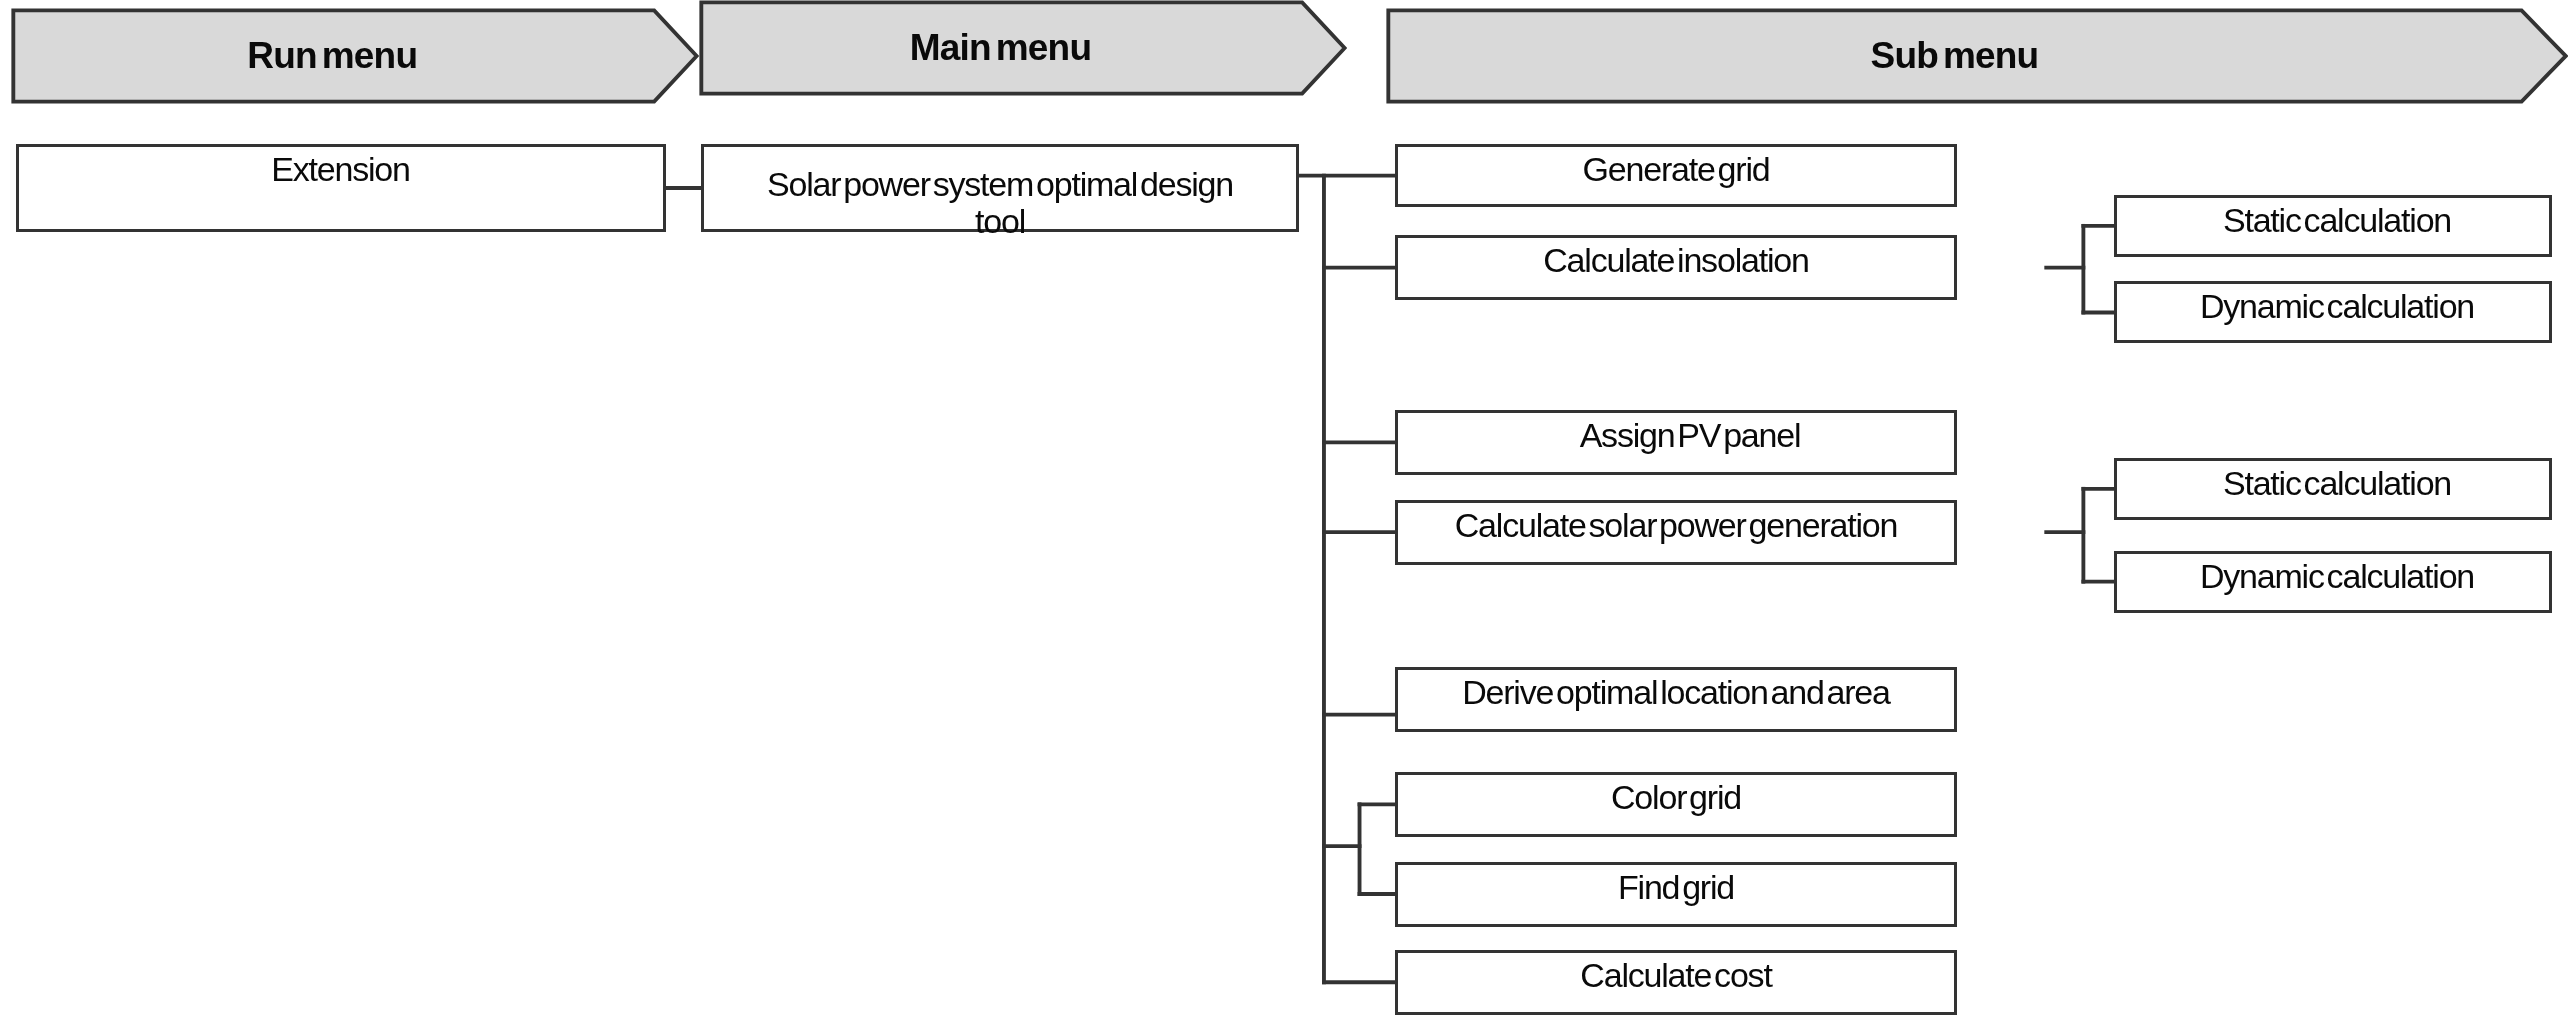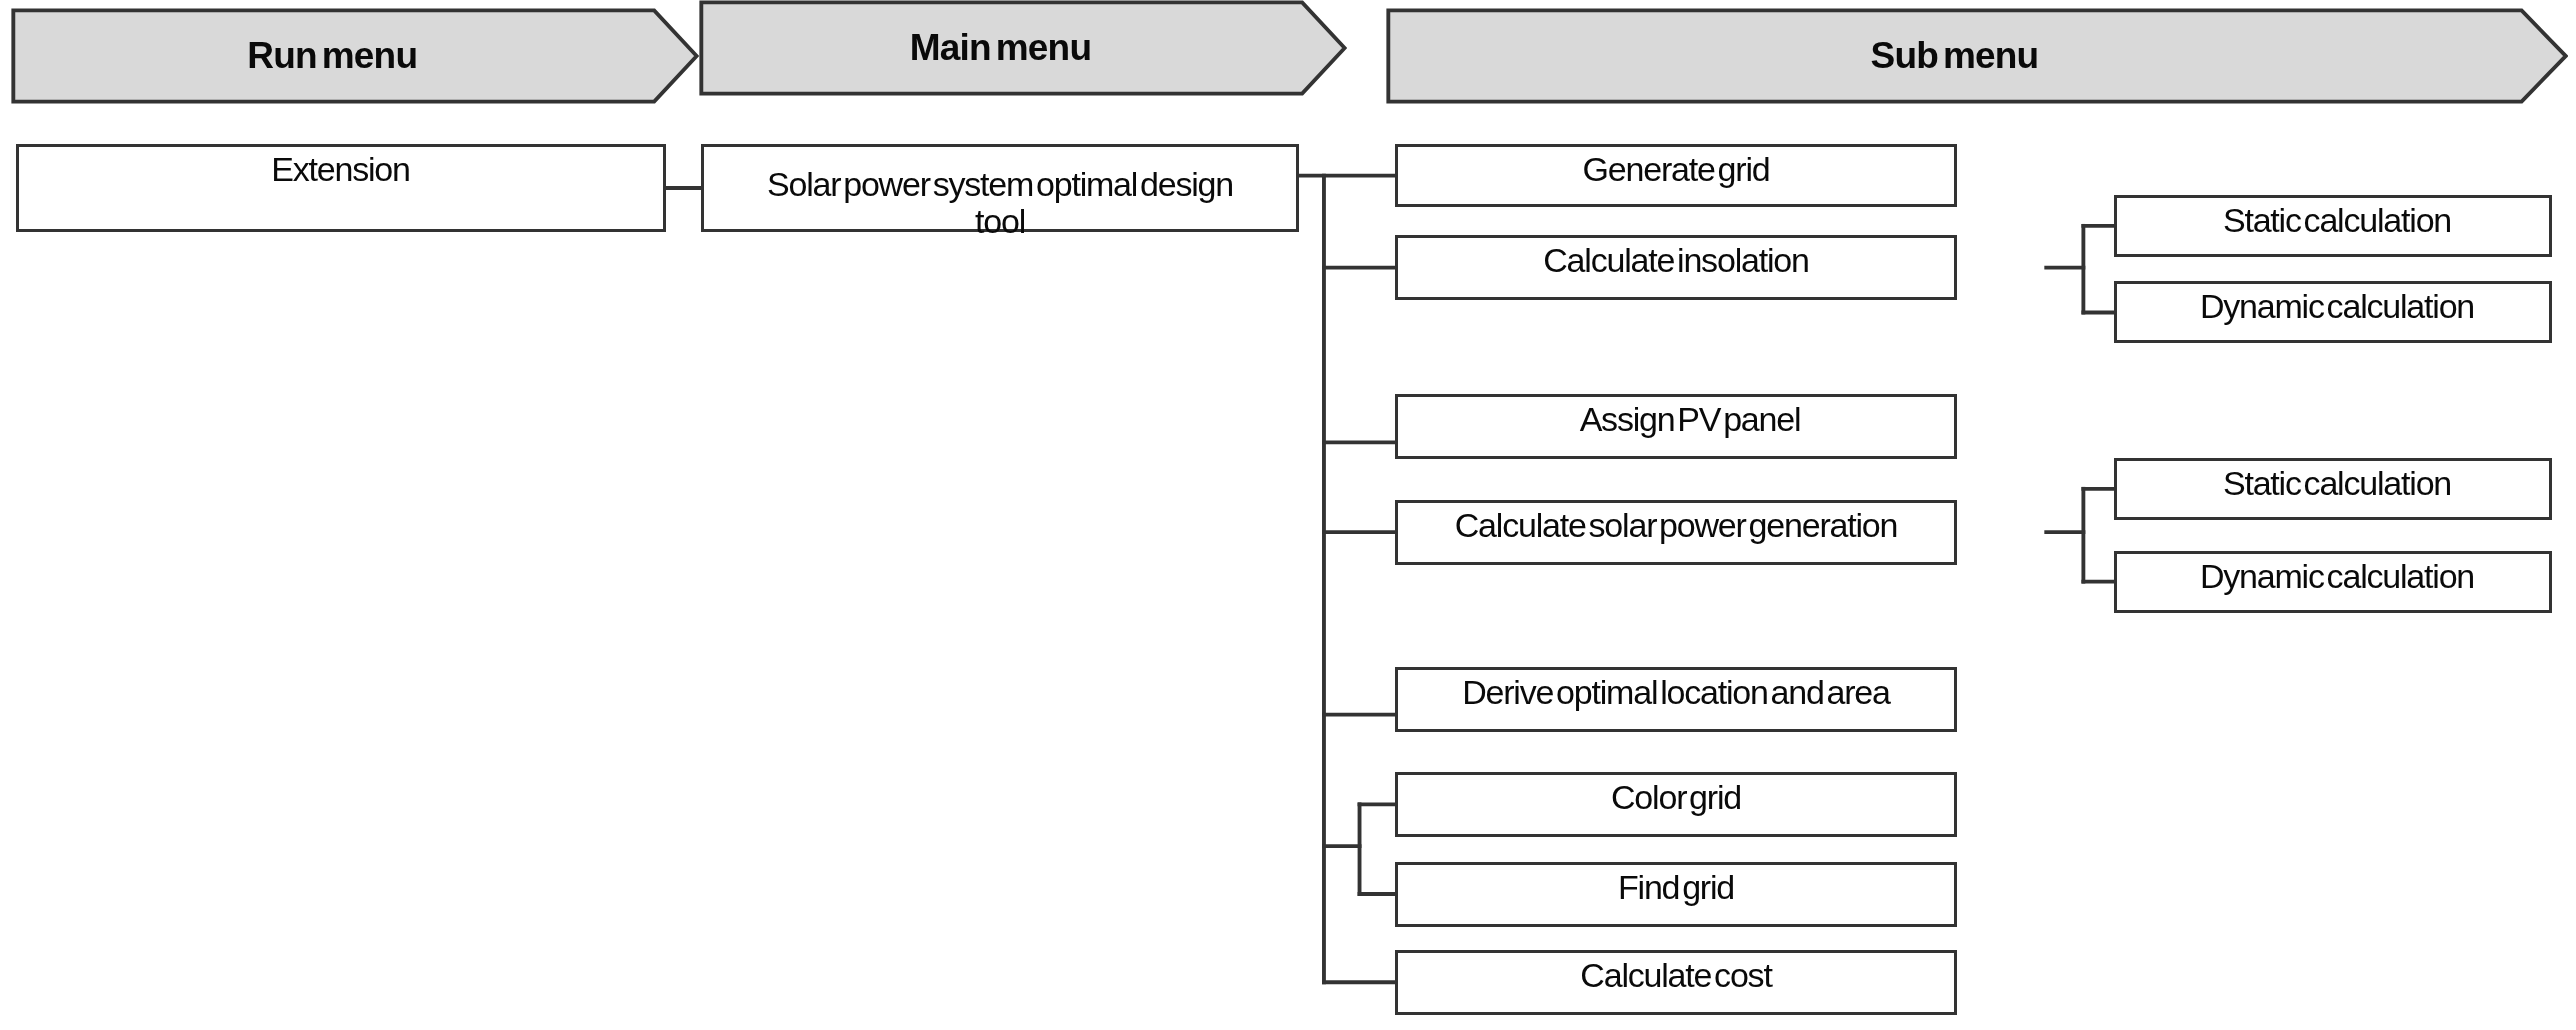--- a/index.html
+++ b/index.html
@@ -45,21 +45,21 @@
     text-align:center;
     font-size:34px;letter-spacing:-1.2px;word-spacing:-5.4px;line-height:1.08;
     padding-top:3.9px;
   }
   #box-extension {left:15.5px;  top:144px; width:650px; height:88px;}
   #box-main-tool {left:701px; top:144px; width:598px; height:88px;padding-top:19px;}
   #box-main-tool .blabel{max-width:495px;}
   .subcol{left:1395px;width:562px;height:65px;}
   #box-generate-grid       {top:144px;height:63px;}
   #box-calc-insolation     {top:235px;}
-  #box-assign-pv           {top:394px;padding-left:28px;}
+  #box-assign-pv           {top:410px;padding-left:28px;}
   #box-calc-generation     {top:500px;}
   #box-derive-optimal      {top:667px;}
   #box-color-grid          {top:772px;}
   #box-find-grid           {top:862px;}
   #box-calculate-cost      {top:950px;}
   .lvl2{left:2114px;width:438px;height:62px;padding-left:8px;}
   #box-insolation-static   {top:195px;}
   #box-insolation-dynamic  {top:281px;}
   #box-generation-static   {top:458px;}
   #box-generation-dynamic  {top:551px;}

